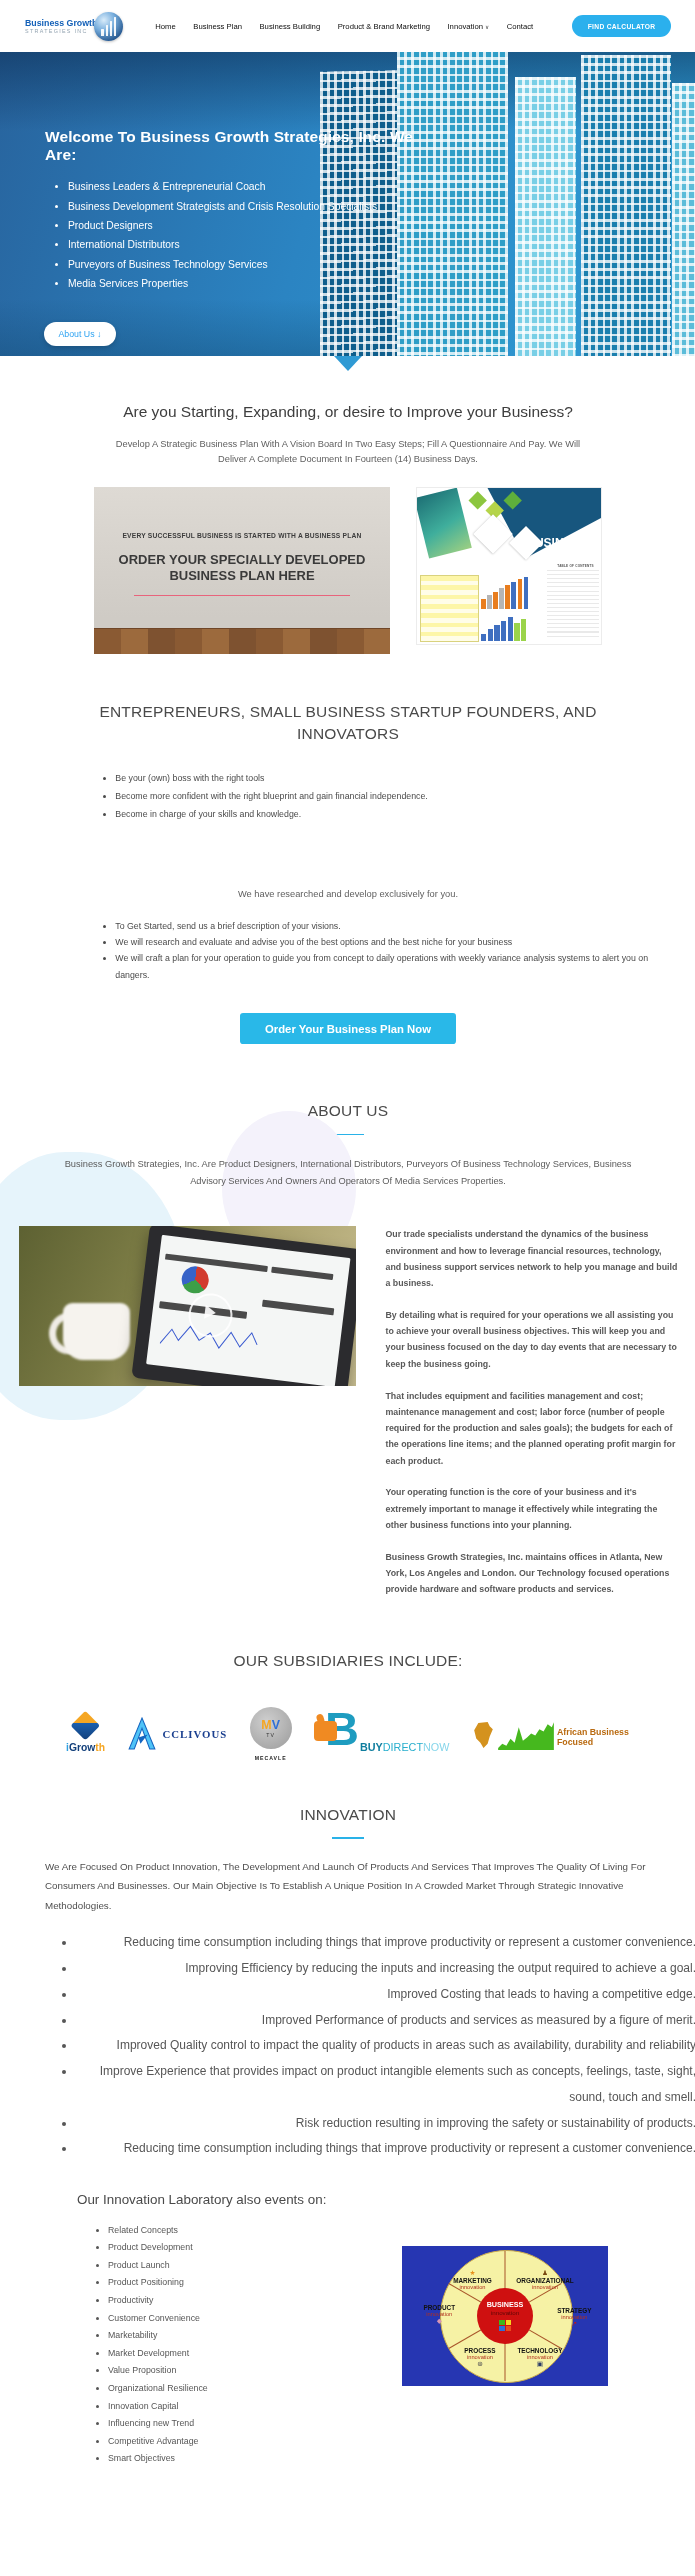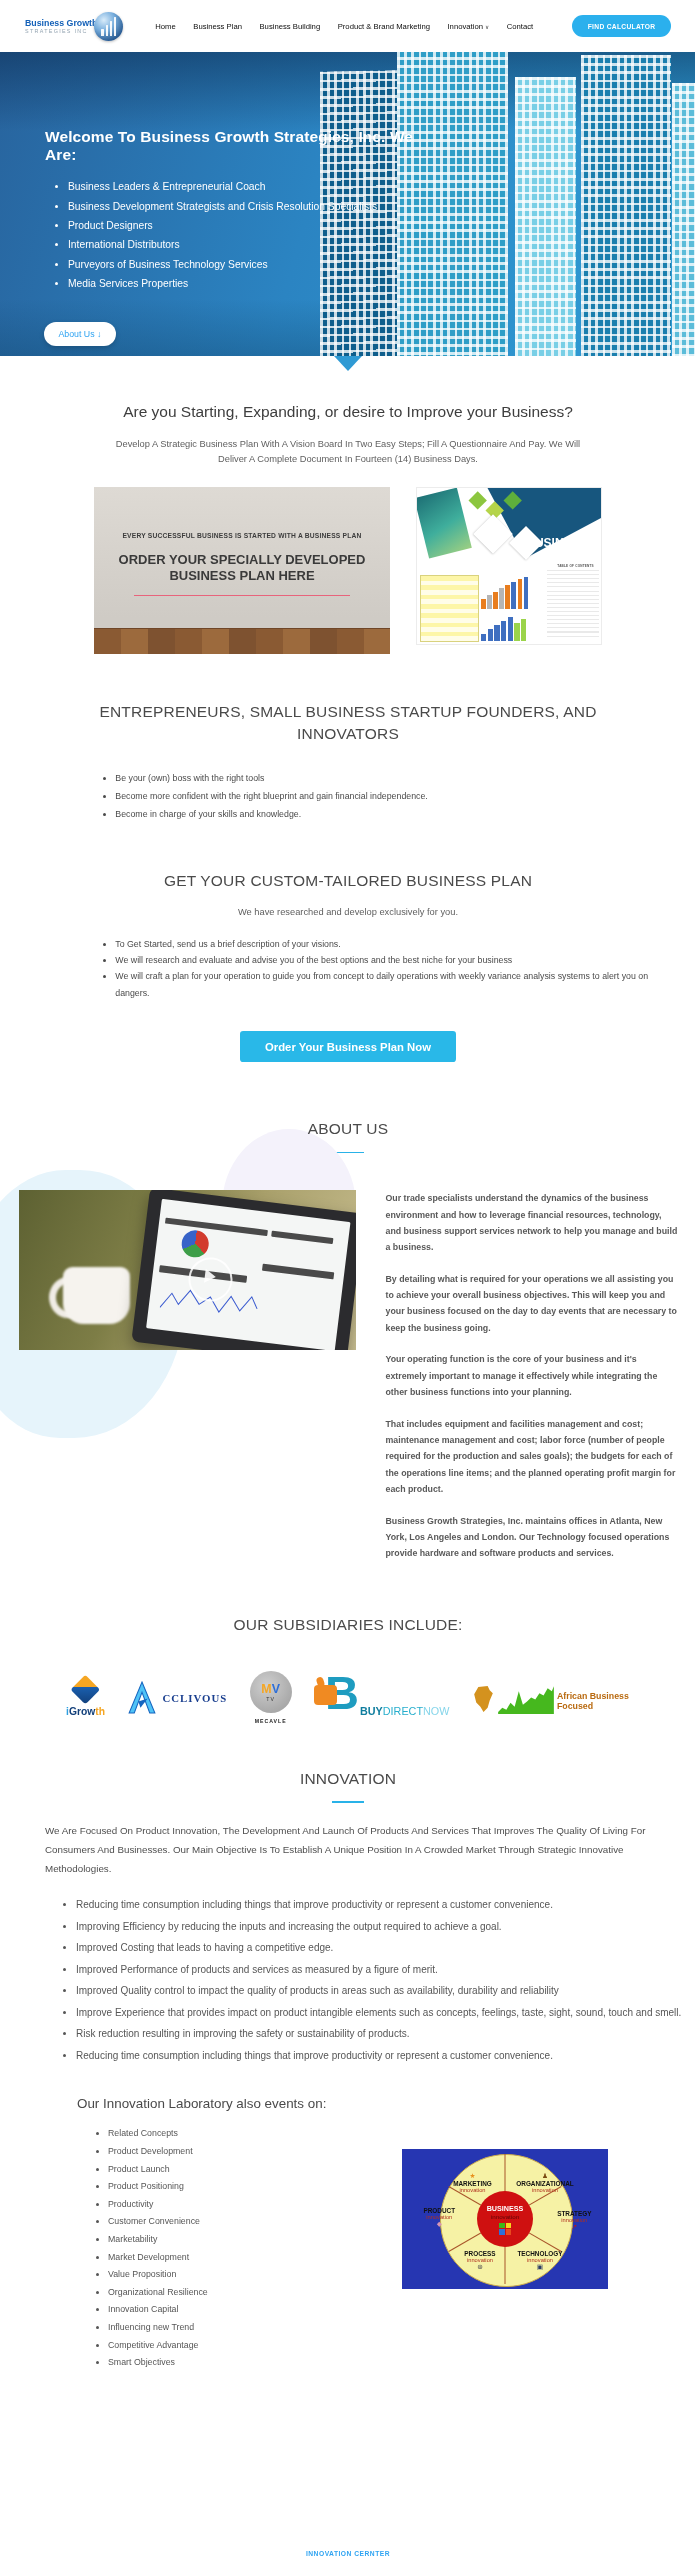--- a/index.html
+++ b/index.html
@@ -136,21 +136,21 @@
   .bdn-hand{position:absolute;left:0;top:9.3px;width:23px;height:20.6px;background:#f08a22;border-radius:4.1px;}
   .bdn-hand::before{content:"";position:absolute;left:3.1px;top:-7.2px;width:7.2px;height:10.3px;background:#f08a22;border-radius:3.6px;transform:rotate(-18deg);}
   .bdn-text{font-size:10.8px;font-weight:bold;margin-bottom:3.1px;}
   .bdn-buy{color:#0f7d9e;}.bdn-direct{color:#27aecd;font-weight:normal;}.bdn-now{color:#85d5ea;font-weight:normal;}
   .aba{display:flex;align-items:flex-end;gap:3.1px;}
   .aba-text{font-size:8.8px;font-weight:bold;color:#b96a10;margin-bottom:2.1px;max-width:77px;line-height:1.2;}
 
   
   .sec-inno{padding-top:40px;}
   .inno-intro{margin:18.5px 45px 0;font-size:9.8px;color:#4f4f4f;line-height:1.95;}
-  .inno-bullets{margin:15.5px 0 0;padding-left:76px;font-size:10px;color:#565656;line-height:2.15;}
+  .inno-bullets{margin:15.5px 0 0;padding-left:76px;font-size:12px;color:#565656;line-height:2.15;text-align:right;}
   .lab-h{margin:30px 0 0 77px;font-size:13.4px;color:#4a4a4a;font-weight:500;}
   .lab-cols{display:flex;align-items:flex-start;margin-top:14.4px;}
   .lab-list{margin:0;padding-left:108px;font-size:8.8px;color:#565656;line-height:2.0;width:222px;box-sizing:content-box;}
   .wheel{position:relative;width:206px;height:140px;background:#2636b2;margin-left:72px;margin-top:24px;flex-shrink:0;}
   .wheel-circle{position:absolute;left:38px;top:4.6px;width:131px;height:131px;border-radius:50%;background:#f6f2a5;border:0.5px solid #caa94a;}
   .wline{position:absolute;left:50%;top:50%;width:1px;height:130px;background:#a8552a;transform-origin:center;}
   .wl0{transform:translate(-50%,-50%) rotate(0deg);}
   .wl1{transform:translate(-50%,-50%) rotate(60deg);}
   .wl2{transform:translate(-50%,-50%) rotate(-60deg);}
   .wseg{position:absolute;text-align:center;z-index:2;}
@@ -267,37 +267,37 @@
     <div class="bullets-wrap">
       <ul class="bullets">
         <li>Be your (own) boss with the right tools</li>
         <li>Become more confident with the right blueprint and gain financial independence.</li>
         <li>Become in charge of your skills and knowledge.</li>
       </ul>
     </div>
   </div>
 
   <div class="sec-custom">
-    <h2 class="h-big">GET YOUR CUSTOM-TAILORED BUSINESS PLAN</h2>
     <p class="sub">We have researched and develop exclusively for you.</p>
     <div class="bullets-wrap" style="margin-top:18.5px;">
       <ul class="bullets" style="line-height:1.85;">
         <li>To Get Started, send us a brief description of your visions.</li>
         <li>We will research and evaluate and advise you of the best options and the best niche for your business</li>
         <li>We will craft a plan for your operation to guide you from concept to daily operations with weekly variance analysis systems to alert you on dangers.</li>
       </ul>
     </div>
     <button class="big-cta">Order Your Business Plan Now</button>
   </div>
 
   <div class="sec-about">
     <div class="blob blob1"></div>
     <div class="blob blob2"></div>
     <h2 class="h-big" style="position:relative;">ABOUT US</h2>
     <div class="underline"></div>
+    <p class="about-intro">Business Growth Strategies, Inc. Are Product Designers, International Distributors, Purveyors Of Business Technology Services, Business Advisory Services And Owners And Operators Of Media Services Properties.</p>
     <div class="about-cols">
       <div class="about-img">
         <div class="cup-h"></div>
         <div class="cup"></div>
         <div class="tablet">
           <div class="tab-scr">
             <div class="scr-bar" style="top:17.5px;width:103px;"></div>
             <div class="scr-bar" style="top:17.5px;left:113px;width:62px;"></div>
             <div class="pie"></div>
             <div class="scr-bar" style="top:66px;width:88px;"></div>
@@ -307,22 +307,22 @@
             <div class="scr-bar" style="left:108px;top:52px;width:72px;"></div>
           </div>
           <div class="play">
               <i></i>
             </div>
         </div>
       </div>
       <div class="about-text">
         <p>Our trade specialists understand the dynamics of the business environment and how to leverage financial resources, technology, and business support services network to help you manage and build a business.</p>
         <p>By detailing what is required for your operations we all assisting you to achieve your overall business objectives. This will keep you and your business focused on the day to day events that are necessary to keep the business going.</p>
+        <p>That includes equipment and facilities management and cost; maintenance management and cost; labor force (number of people required for the production and sales goals); the budgets for each of the operations line items; and the planned operating profit margin for each product.</p>
         <p>Your operating function is the core of your business and it's extremely important to manage it effectively while integrating the other business functions into your planning.</p>
-        <p>That includes equipment and facilities management and cost; maintenance management and cost; labor force (number of people required for the production and sales goals); the budgets for each of the operations line items; and the planned operating profit margin for each product.</p>
         <p>Business Growth Strategies, Inc. maintains offices in Atlanta, New York, Los Angeles and London. Our Technology focused operations provide hardware and software products and services.</p>
       </div>
     </div>
   </div>
 
   <div class="sec-subs">
     <h2 class="h-big">OUR SUBSIDIARIES INCLUDE:</h2>
     <div class="logos">
       <div class="lgi">
         <div class="ig-diamond"></div>

